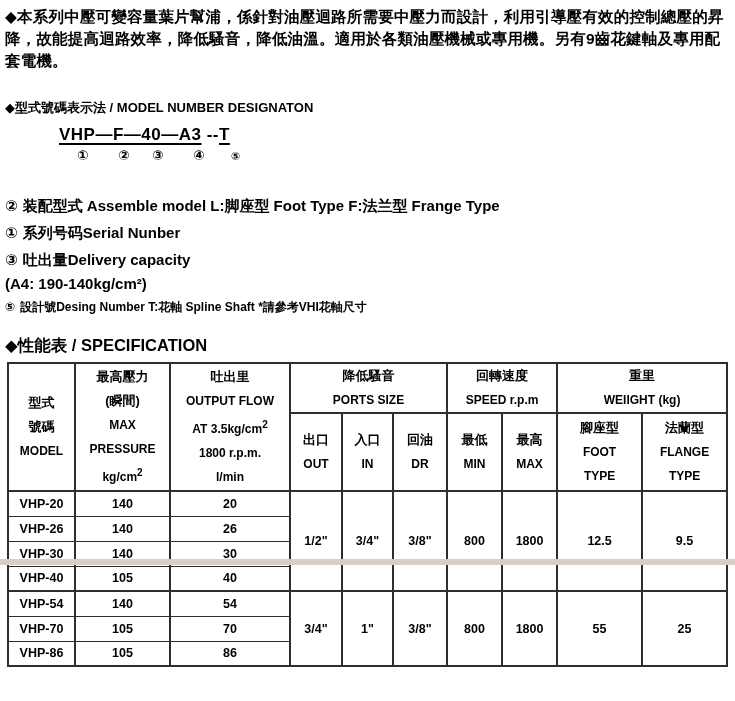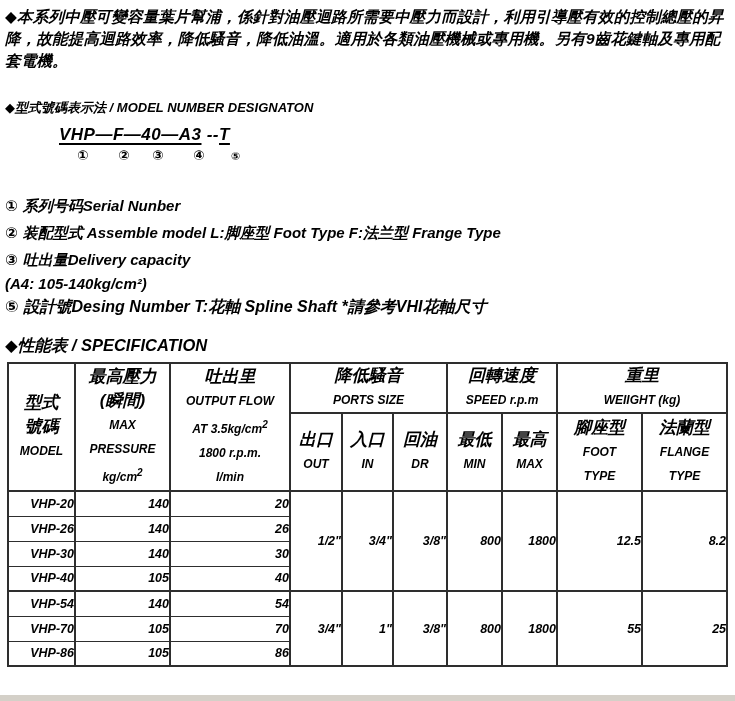--- a/index.html
+++ b/index.html
@@ -2,57 +2,57 @@
 <html><head>
 <meta charset="utf-8">
 <style>
   * { box-sizing: border-box; }
   html, body { margin: 0; padding: 0; }
   body {
     width: 735px; height: 701px; background: #ffffff; color: #000;
     font-family: "Liberation Sans", "DejaVu Sans", sans-serif;
     font-weight: 700; overflow: hidden;
   }
-  .page { position: relative; width: 735px; height: 701px; padding: 6px 4px 0 5px; font-style: italic; }
+  .page { position: relative; width: 735px; height: 565px; padding: 6px 4px 0 5px; }
 
   .intro { margin: 0; font-size: 15.5px; line-height: 22px; letter-spacing: 0.2px; }
 
   .h-model { margin: 26px 0 0 0; font-size: 13px; line-height: 19px; }
   .code-line { margin: 8px 0 0 54px; font-size: 17px; line-height: 20px; letter-spacing: 0.5px; }
   .u { text-decoration: underline; text-decoration-thickness: 1.5px; text-underline-offset: 3px; }
 
   .markers { position: relative; height: 18px; margin-top: 2px; font-size: 13.5px; }
   .mk { position: absolute; top: 0; }
   .mk-small { font-size: 11px; top: 3px; }
 
   .notes { margin-top: 27px; font-size: 15px; }
   .note { line-height: 27px; white-space: nowrap; }
   .note-mk { margin-right: 5px; }
   .note-4 { line-height: 26px; }
   .note-cont { line-height: 22px; }
-  .note-small { font-size: 16px; line-height: 24px; }
+  .note-small { font-size: 12px; line-height: 24px; }
 
   .h-spec { margin: 16px 0 0 0; font-size: 16.5px; line-height: 20px; }
 
   table.spec {
     border-collapse: collapse; table-layout: fixed;
     width: 719px; margin: 7px 0 0 2px;
     border: 2px solid #2e2e2e;
   }
   .spec th, .spec td {
     border: 2px solid #2e2e2e; padding: 0;
     text-align: center; vertical-align: middle; font-weight: 700;
   }
-  .spec td { border-top-width: 1px; border-bottom-width: 1px; font-size: 12.5px; text-align: right; }
+  .spec td { border-top-width: 1px; border-bottom-width: 1px; font-size: 12.5px; }
   .spec thead tr.row-groups { height: 48px; }
   .spec thead tr.row-sub { height: 78px; margin-top: 13px; }
   .spec tbody tr { height: 25px; }
   tr.gsep td { border-top-width: 2px; }
   .ln { display: block; }
-  .zh { font-size: 17px; line-height: 24px; }
+  .zh { font-size: 13px; line-height: 24px; }
   .en { font-size: 12px; line-height: 24px; }
   .spec sup { font-size: 10px; }
 
   .bottom-strip { position: absolute; left: 0; right: 0; bottom: 0; height: 6px; background: #d4d0c8; }
 </style>
 </head>
 <body>
 
 <div class="page">
 
@@ -64,24 +64,24 @@
 
   <div class="markers">
     <span class="mk" style="left:72px">①</span>
     <span class="mk" style="left:113px">②</span>
     <span class="mk" style="left:147px">③</span>
     <span class="mk" style="left:188px">④</span>
     <span class="mk mk-small" style="left:226px">⑤</span>
   </div>
 
   <div class="notes">
+    <div class="note"><span class="note-mk">②</span><span>装配型式 Assemble model  L:脚座型 Foot Type F:法兰型 Frange Type</span></div>
     <div class="note"><span class="note-mk">①</span><span>系列号码Serial Nunber</span></div>
-    <div class="note"><span class="note-mk">②</span><span>装配型式 Assemble model  L:脚座型 Foot Type F:法兰型 Frange Type</span></div>
     <div class="note"><span class="note-mk">③</span><span>吐出量Delivery capacity</span></div>
-    <div class="note note-cont"><span>(A4: 105-140kg/cm²)</span></div>
+    <div class="note note-cont"><span>(A4: 190-140kg/cm²)</span></div>
     <div class="note note-small"><span class="note-mk">⑤</span><span>設計號Desing Number T:花軸 Spline Shaft *請參考VHI花軸尺寸</span></div>
   </div>
 
   <h2 class="h-spec">◆性能表 / SPECIFICATION</h2>
 
   <table class="spec">
     <colgroup>
       <col style="width:67px">
         <col style="width:95px">
         <col style="width:120px">
@@ -164,21 +164,21 @@
       <tr>
         <td>VHP-20</td>
         <td>140</td>
         <td>20</td>
         <td rowspan="4">1/2"</td>
         <td rowspan="4">3/4"</td>
         <td rowspan="4">3/8"</td>
         <td rowspan="4">800</td>
         <td rowspan="4">1800</td>
         <td rowspan="4">12.5</td>
-        <td rowspan="4">8.2</td>
+        <td rowspan="4">9.5</td>
       </tr>
       <tr>
         <td>VHP-26</td>
         <td>140</td>
         <td>26</td>
       </tr>
       <tr>
         <td>VHP-30</td>
         <td>140</td>
         <td>30</td>

